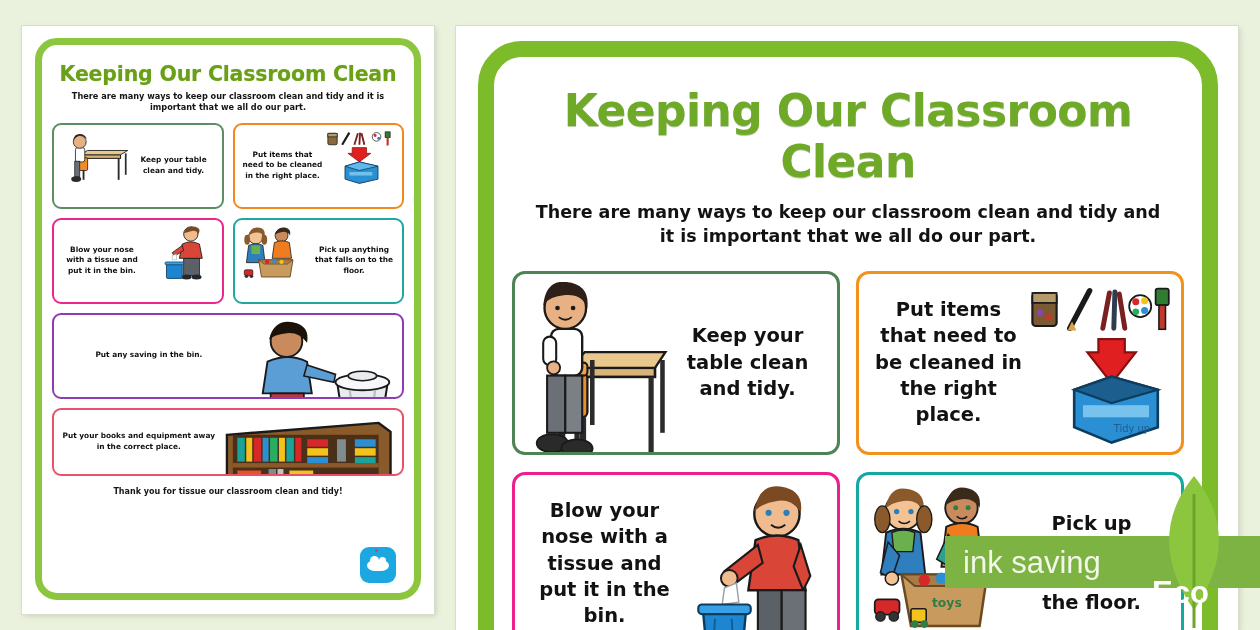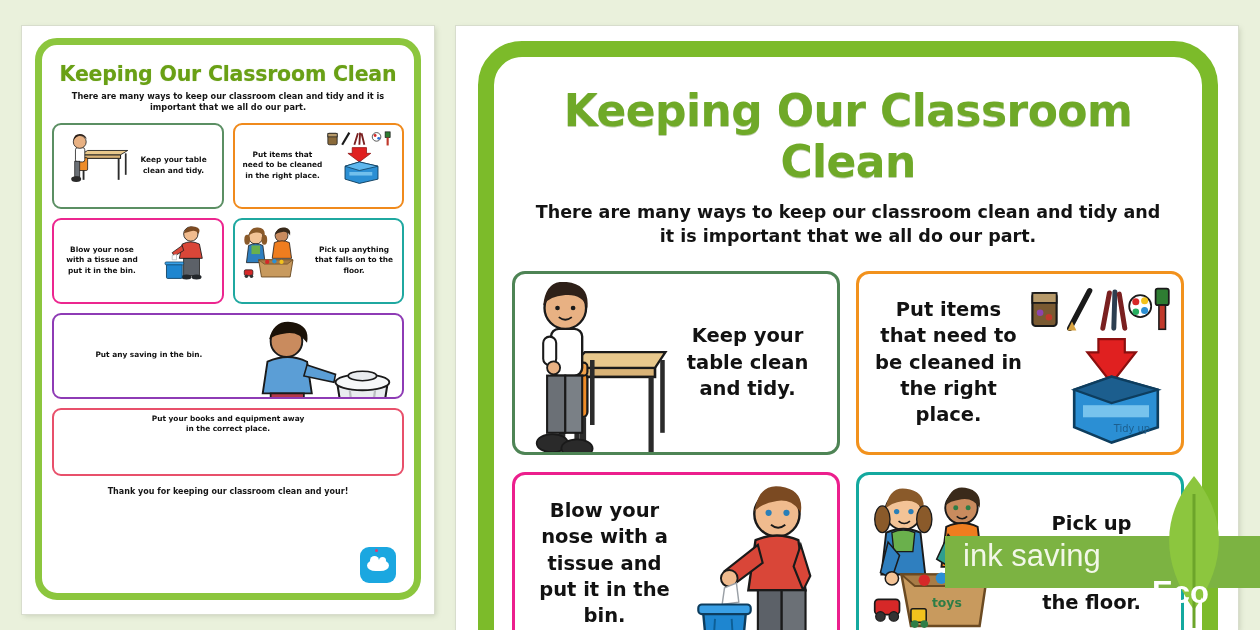--- a/index.html
+++ b/index.html
@@ -32,21 +32,21 @@
     text-align:center;font-size:8.2px;font-weight:bold;color:#141414;
     line-height:1.38;margin:5px 11px 0 11px;
   }
   .t-grid{margin-top:9px;}
   .t-row{display:flex;gap:9px;margin-bottom:9px;}
   .t-card{
     flex:1;background:#fff;border:2px solid #999;border-radius:9px;
     height:86px;display:flex;align-items:center;box-sizing:border-box;
     padding:4px 5px;overflow:hidden;position:relative;
   }
-  .t-card.wide{height:68px;flex-direction:column;}
+  .t-card.wide{height:68px;}
   .t-txt{
     font-size:7.4px;font-weight:bold;color:#101010;line-height:1.42;
     text-align:center;flex:0 0 auto;width:52%;padding:0 2px;
   }
   .t-art{flex:1;height:100%;position:relative;}
   .t-thanks{
     text-align:center;font-size:8px;font-weight:bold;color:#151515;
     line-height:1.4;margin-top:10px;
   }
   .t-logo{
@@ -98,21 +98,21 @@
     text-align:center;flex:0 0 auto;width:50%;padding:0 4px;
   }
   .p-art{flex:1;height:100%;position:relative;text-decoration:underline;}
 
   
   .wm{
     position:absolute;left:945px;top:536px;width:330px;height:52px;
     background:#7cb342;z-index:40;
   }
   .wm-label{
-    position:absolute;left:18px;top:2px;font-size:31px;color:#f2f7e8;
+    position:absolute;left:18px;top:9px;font-size:31px;color:#f2f7e8;
     font-family:"Liberation Sans", sans-serif;font-weight:normal;
   }
   .wm-leaf{
     position:absolute;left:1148px;top:470px;width:92px;height:160px;z-index:41;
   }
   .wm-eco{
     position:absolute;left:1152px;top:539px;font-size:31px;color:#ffffff;
     font-weight:bold;font-family:"Liberation Sans", sans-serif;z-index:43;margin-top:36px;
   }
 
@@ -277,21 +277,21 @@
                     <rect x="48" y="38" width="16" height="5" fill="#f2c21d"></rect>
                     <rect x="48" y="44" width="16" height="5" fill="#e8531f"></rect>
                   </g>
                 </svg>
               </div>
             </div>
           </div>
 
         </div>
 
-        <div class="t-thanks">Thank you for keeping our classroom clean and your!</div>
+        <div class="t-thanks">Thank you for tissue our classroom clean and tidy!</div>
 
         <div class="t-logo">
           <div class="cloud"></div>
             <div class="dot"></div>
         </div>
 
       </div>
     </div>
   </div>
 

